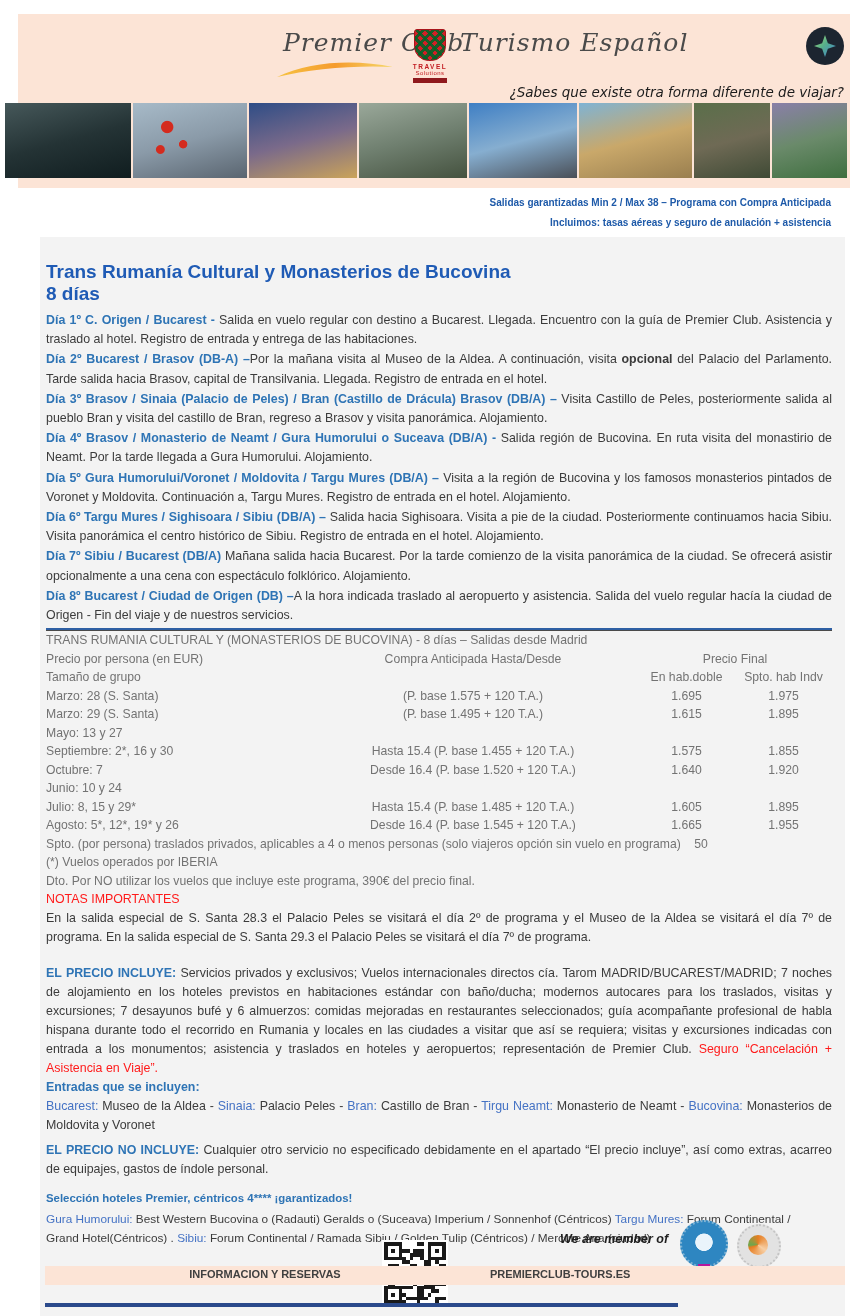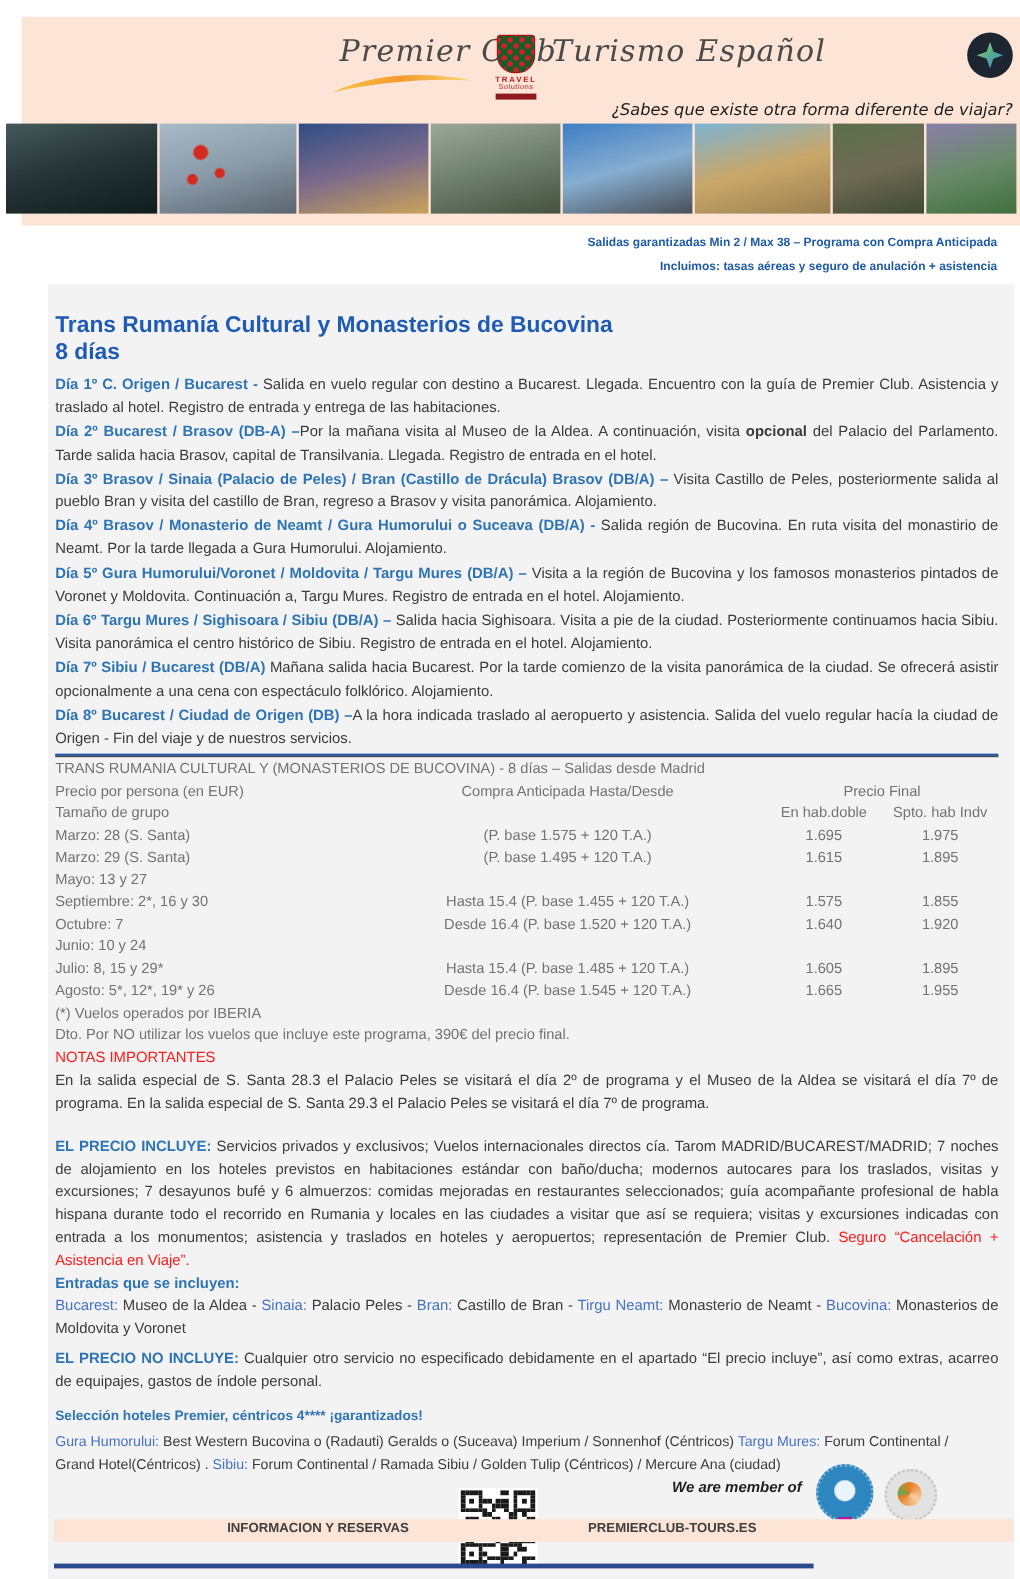--- a/index.html
+++ b/index.html
@@ -190,20 +190,21 @@
           <div class="ctr"></div>
           <div class="ctr"></div>
           <div>Julio: 8, 15 y 29*</div>
           <div class="ctr">Hasta 15.4 (P. base 1.485 + 120 T.A.)</div>
           <div class="ctr">1.605</div>
           <div class="ctr">1.895</div>
           <div>Agosto: 5*, 12*, 19* y 26</div>
           <div class="ctr">Desde 16.4 (P. base 1.545 + 120 T.A.)</div>
           <div class="ctr">1.665</div>
           <div class="ctr">1.955</div>
+          <div class="sp4">Spto. (por persona) traslados privados, aplicables a 4 o menos personas (solo viajeros opción sin vuelo en programa)&nbsp;&nbsp;&nbsp;&nbsp;50</div>
           <div class="sp4">(*) Vuelos operados por IBERIA</div>
           <div class="sp4">Dto. Por NO utilizar los vuelos que incluye este programa, 390€ del precio final.</div>
         </div>
 
       <p class="notas-head">NOTAS IMPORTANTES</p>
       <p class="para">En la salida especial de S. Santa 28.3 el Palacio Peles se visitará el día 2º de programa y el Museo de la Aldea se visitará el día 7º de programa. En la salida especial de S. Santa 29.3 el Palacio Peles se visitará el día 7º de programa.</p>
 
       <div class="gap"></div>
       <p class="para"><span class="hb">EL PRECIO INCLUYE: </span><span>Servicios privados y exclusivos; Vuelos internacionales directos cía. Tarom  MADRID/BUCAREST/MADRID; 7 noches de alojamiento en los hoteles previstos en habitaciones estándar con baño/ducha; modernos autocares para los traslados, visitas y excursiones; 7 desayunos bufé y 6 almuerzos: comidas mejoradas en restaurantes seleccionados; guía acompañante profesional de habla hispana durante todo el recorrido en Rumania y locales en las ciudades a visitar que así se requiera; visitas y excursiones indicadas con entrada a los monumentos; asistencia y traslados en hoteles y aeropuertos; representación de Premier Club. </span><span class="red">Seguro “Cancelación + Asistencia en Viaje”.</span></p>
       <p class="para hb" style="margin:0;">Entradas que se incluyen:</p>

